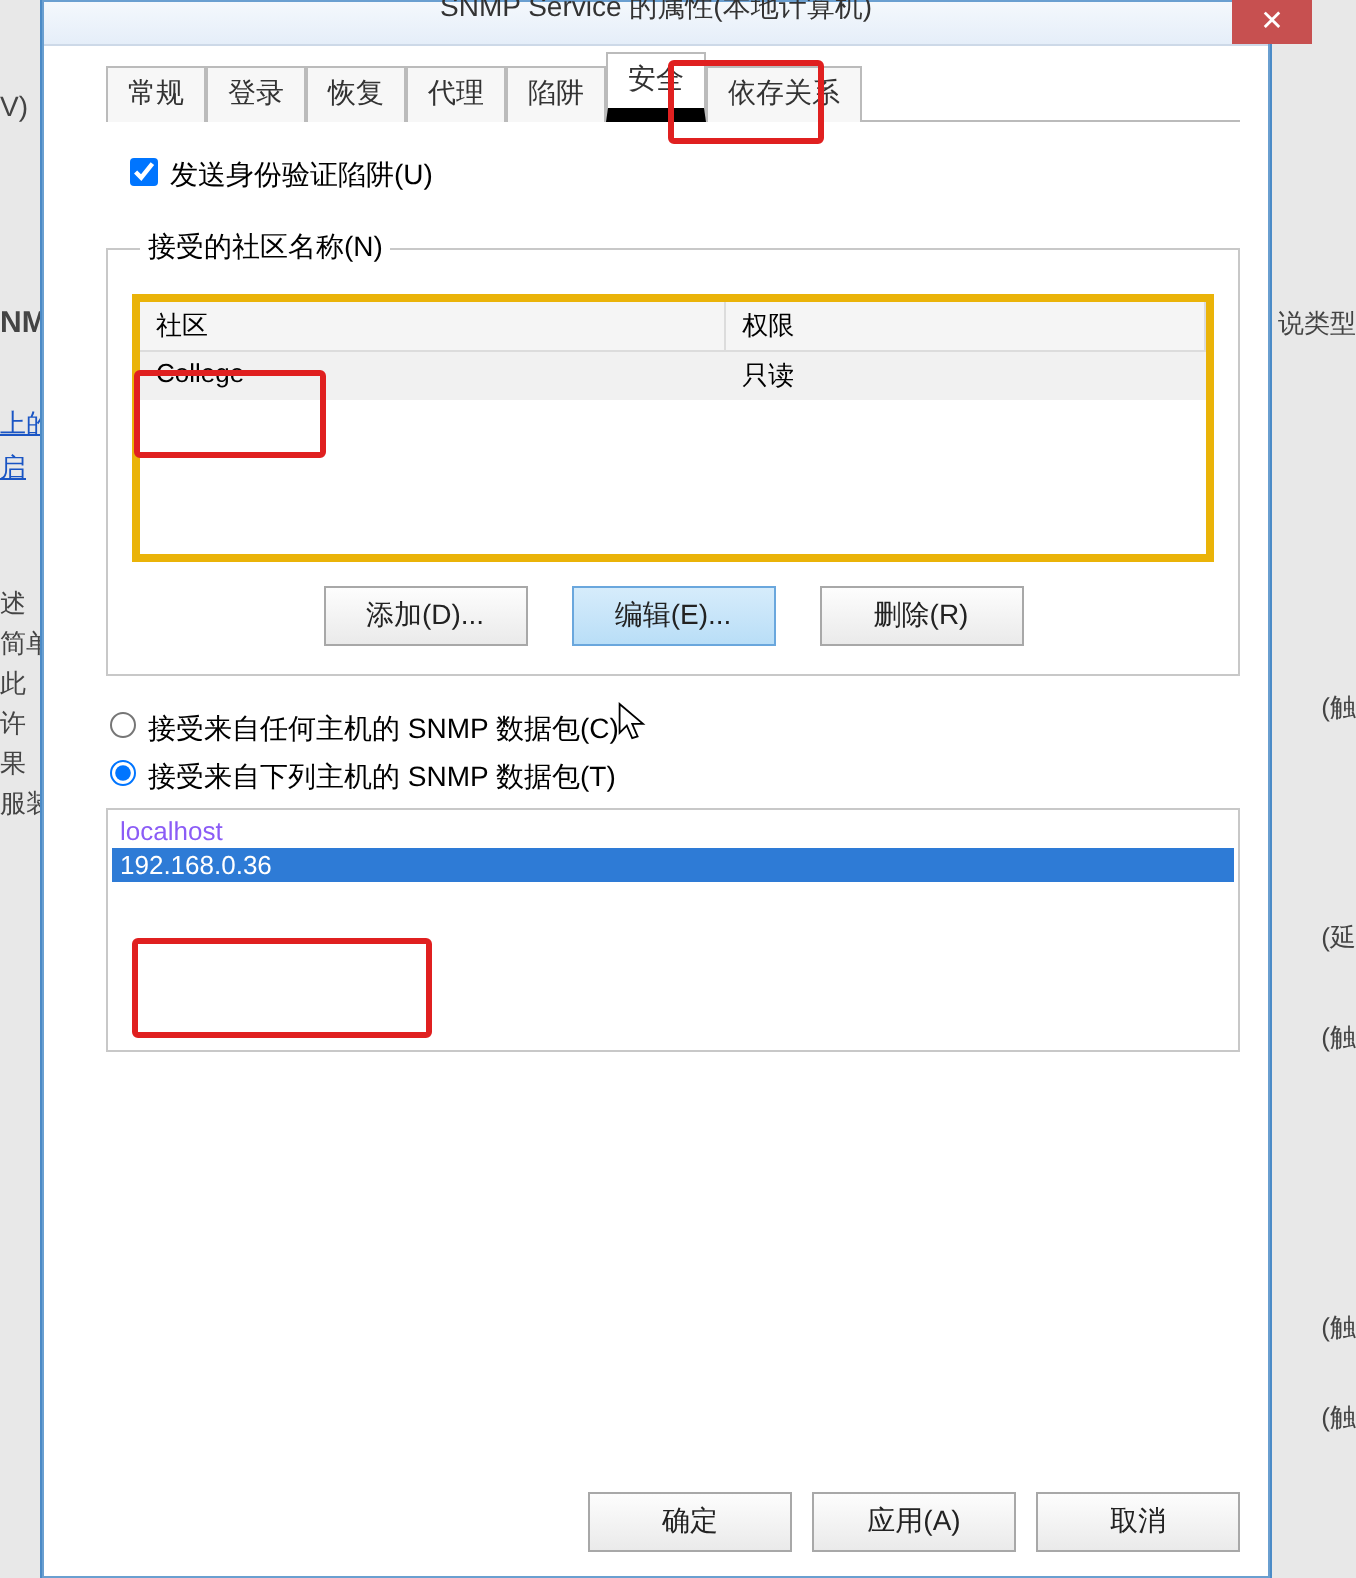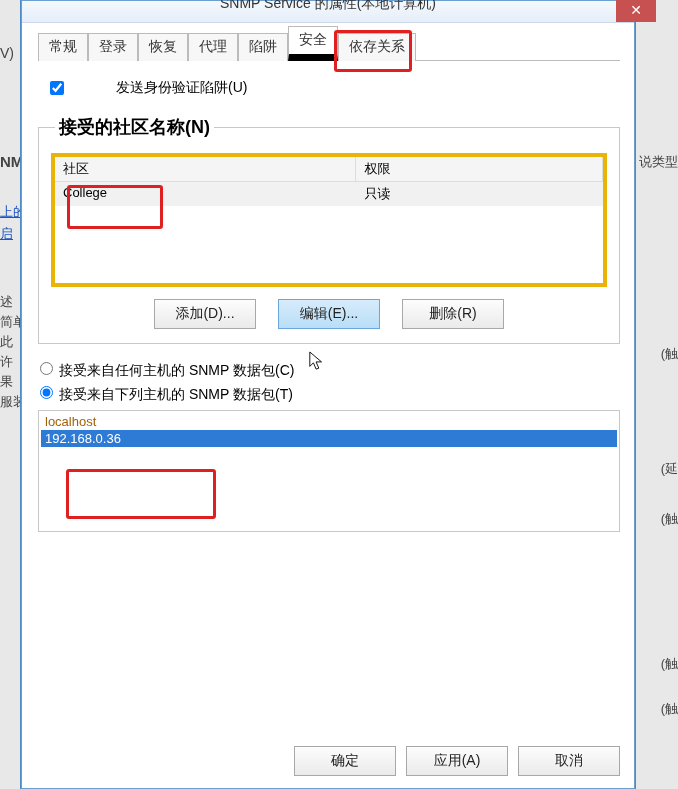--- a/index.html
+++ b/index.html
@@ -50,21 +50,21 @@
       width: 40px; height: 22px;
       background: #c75050;
       color:#fff;
       font-size:14px;
       text-align:center;
       line-height:20px;
     }
     .dialog-body {
       position:absolute;
       top:22px; left:0; right:0; bottom:0;
-      padding: 10px 14px 14px 16px;
+      padding: 10px 14px 14px 31px;
       border-radius: 20px;
     }
     .tabstrip {
       display:flex;
       border-bottom: 1px solid #bbb;
       height: 28px;
       align-items: flex-end;
       margin-bottom: 18px;
     }
     .tab {
@@ -78,37 +78,35 @@
       position:relative;
       top:1px;
       cursor:pointer;
     }
     .tab.active {
       background:#fff;
       border-bottom:7px solid #000000;
       z-index:2;
     }
     .checkbox-row {
-      display:flex; align-items:center;
+      display:flex; align-items:flex-start;
       margin: 6px 0 18px 12px;
       font-size:14px;
-      gap:46px;
     }
     .checkbox-row input { margin-right:6px; width:14px; height:14px;}
     fieldset {
       border:1px solid #c8c8c8;
       margin: 0 0 18px 0;
       padding: 14px 12px 14px 12px;
       position: relative;
     }
     legend {
-      font-size:18px;
+      font-size:14px;
       padding: 0 4px;
       margin-left: 4px;
-      font-weight: bold;
     }
     .listview {
       border:4px solid #eab308;
       background:#fff;
       height: 134px;
       margin-bottom: 12px;
     }
     .lv-header {
       display:flex;
       background:#f5f5f5;
@@ -159,21 +157,21 @@
       border:1px solid #c8c8c8;
       background:#fff;
       height: 122px;
       margin: 6px 0 12px 0;
       padding:2px;
       overflow:hidden;
     }
     .listbox .item {
       font-size:13px;
       padding:1px 4px;
-      color:#a16207;
+      color:#8b5cf6;
     }
     .listbox .item.selected {
       background:#2e7bd6;
       color:#fff;
     }
     .dialog-footer {
       position:absolute;
       right:14px;
       bottom: 12px;
       display:flex;

